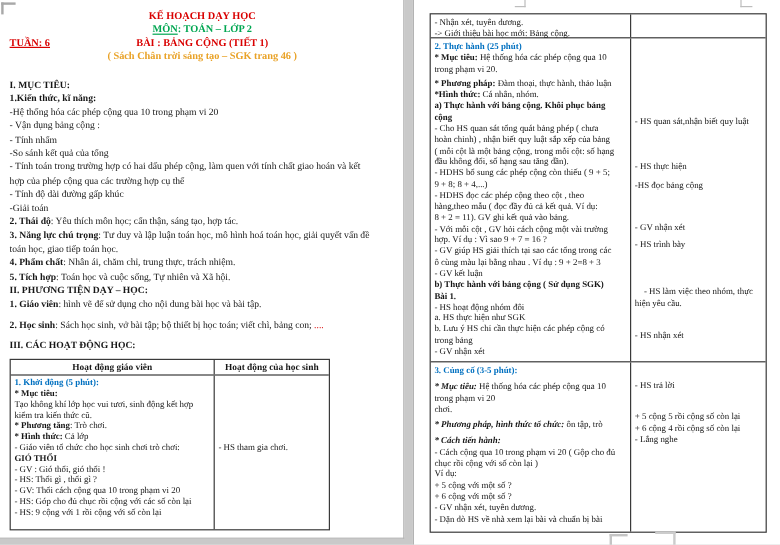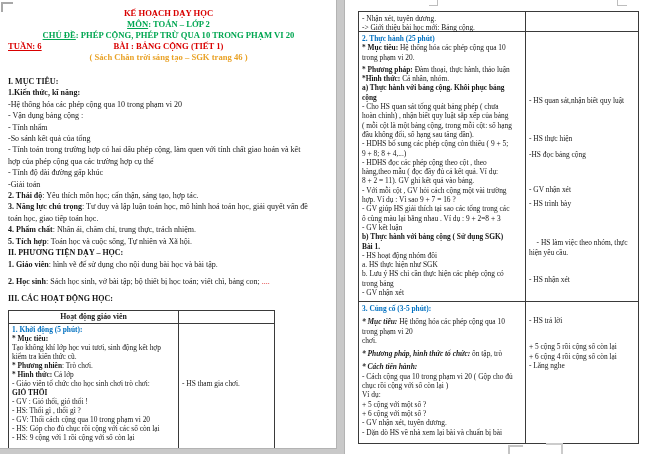--- a/index.html
+++ b/index.html
@@ -58,21 +58,20 @@
 </head>
 <body>
 
 <div class="canvas">
 
   <div class="page" id="page1">
     <div class="p1-inner">
       <div class="hdr">
           <div class="tl center"><span class="b c-red">KẾ HOẠCH DẠY HỌC</span></div>
           <div class="tl center"><span class="b u c-green">MÔN</span><span class="b c-green">: TOÁN – LỚP 2</span></div>
-          <div class="tl center"><span class="b u c-green">CHỦ ĐỀ</span><span class="b c-green">: PHÉP CỘNG, PHÉP TRỪ QUA 10 TRONG PHẠM VI 20</span></div>
         </div>
       <div class="weekline">
         <span class="wk b u c-red">TUẦN: 6</span>
         <span class="b c-red">BÀI : BẢNG CỘNG (TIẾT 1)</span>
       </div>
       <div class="hdr">
         <div class="tl center"><span class="b c-orange">( Sách Chân trời sáng tạo – SGK trang 46 )</span></div>
       </div>
       <div class="body-lines">
           <div class="tl"><span class="b">I. MỤC TIÊU:</span></div>
@@ -91,28 +90,29 @@
           <div class="tl"><span class="b">4. Phẩm chất</span><span>: Nhân ái, chăm chỉ, trung thực, trách nhiệm.</span></div>
           <div class="tl"><span class="b">5. Tích hợp</span><span>: Toán học và cuộc sống, Tự nhiên và Xã hội.</span></div>
           <div class="tl"><span class="b">II. PHƯƠNG TIỆN DẠY – HỌC:</span></div>
           <div class="tl"><span class="b">1. Giáo viên</span><span>: hình vẽ để sử dụng cho nội dung bài học và bài tập.</span></div>
           <div class="tl" style="margin-top: 6px;"><span class="b">2. Học sinh</span><span>: Sách học sinh, vở bài tập; bộ thiết bị học toán; viết chì, bảng con; </span><span class="c-red">....</span></div>
           <div class="tl" style="margin-top: 6px;"><span class="b">III. CÁC HOẠT ĐỘNG HỌC:</span></div>
         </div>
       <div class="t1">
         <div class="thead">
           <div class="th1">Hoạt động giáo viên</div>
+          <div class="th2">Hoạt động của học sinh</div>
         </div>
         <div class="tbody">
           <div class="cell1">
               <div class="tl"><span class="b c-blue">1. Khởi động (5 phút):</span></div>
               <div class="tl"><span class="b">* Mục tiêu:</span></div>
               <div class="tl"><span>Tạo không khí lớp học vui tươi, sinh động kết hợp</span></div>
               <div class="tl"><span>kiểm tra kiến thức cũ.</span></div>
-              <div class="tl"><span class="b">* Phương nhiên</span><span>: Trò chơi.</span></div>
+              <div class="tl"><span class="b">* Phương tăng</span><span>: Trò chơi.</span></div>
               <div class="tl"><span class="b">* Hình thức:</span><span> Cả lớp</span></div>
               <div class="tl"><span>- Giáo viên tổ chức cho học sinh chơi trò chơi:</span></div>
               <div class="tl"><span class="b">GIÓ THỔI</span></div>
               <div class="tl"><span>- GV : Gió thổi, gió thổi !</span></div>
               <div class="tl"><span>- HS: Thổi gì , thổi gì ?</span></div>
               <div class="tl"><span>- GV: Thổi cách cộng qua 10 trong phạm vi 20</span></div>
               <div class="tl"><span>- HS: Góp cho đủ chục rồi cộng với các số còn lại</span></div>
               <div class="tl"><span>- HS: 9 cộng với 1 rồi cộng với số còn lại</span></div>
             </div>
           <div class="cell2">

